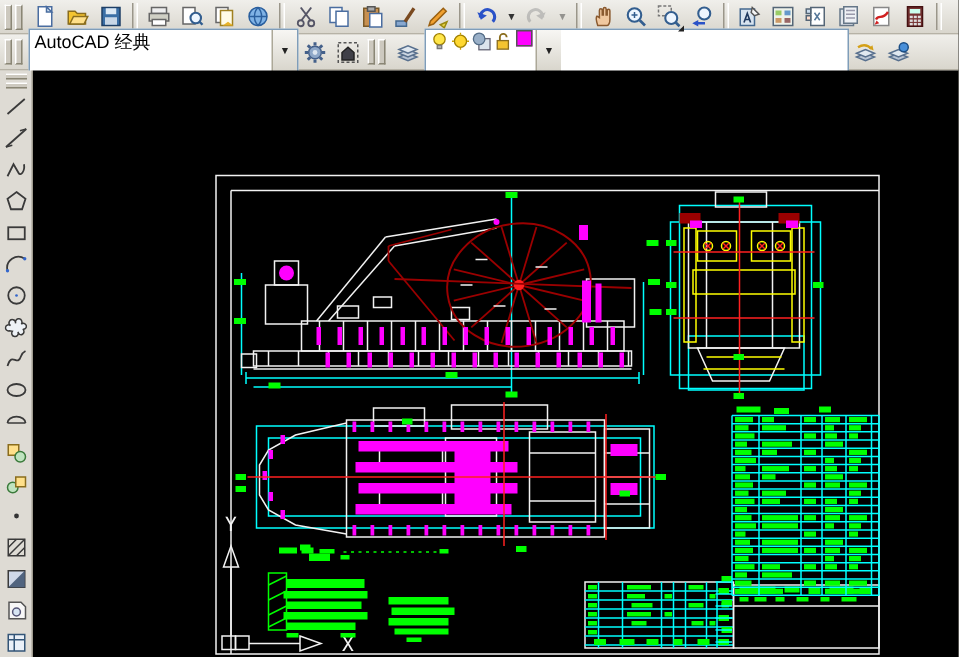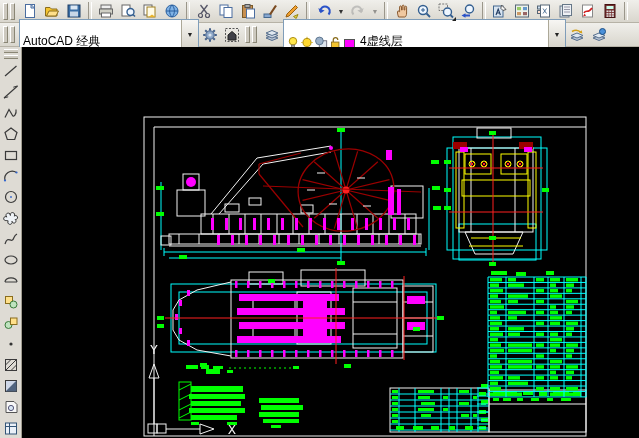--- a/index.html
+++ b/index.html
@@ -14,21 +14,21 @@
           border-left:1px solid #fff;border-right:1px solid #8a8675;border-bottom:1px solid #8a8675}
   .tbtn{width:22px;height:21px;display:flex;align-items:center;justify-content:center;
         flex:none;position:relative}
   .tbtn.dd{width:12px;font-size:7px;color:#333}
   .tbtn.disabled{opacity:.45;filter:grayscale(.9)}
   .tbtn .corner{position:absolute;right:1px;bottom:1px;width:0;height:0;
         border-left:4px solid transparent;border-bottom:4px solid #222}
   .sep{width:2px;height:18px;border-left:1px solid #9a968a;border-right:1px solid #fff;
        margin:0 3px;flex:none}
   .combo{height:32px;background:#fff;border:1px solid #7f9db9;display:flex;
-         align-items:flex-end;flex:none;box-sizing:border-box;overflow:hidden}
+         align-items:flex-start;flex:none;box-sizing:border-box;overflow:hidden}
   .combo-text{padding:0 3px;white-space:nowrap;color:#000;flex:1;overflow:hidden}
   .combo-arrow{width:16px;height:100%;background:linear-gradient(#f7f6f3,#d5d2c8);
          border-left:1px solid #aca898;display:flex;align-items:center;justify-content:center;
          font-size:7px;color:#222;flex:none}
   .status-ic{width:14px;height:15px;display:inline-flex;align-items:center;
          justify-content:center;flex:none}
   .swatch{width:9px;height:9px;border:1px solid #555;margin:0 2px;flex:none}
   #main{display:flex;height:391px}
   #draw-toolbar{width:21px;background:#dedbd4;border-right:1px solid #a09c90;
         display:flex;flex-direction:column;align-items:center;flex:none;overflow:hidden}
@@ -309,21 +309,20 @@
           </svg>
         </span>
         <span class="status-ic">
           <svg width="14" height="15" viewBox="0 0 16 16">
             <rect x="4" y="7.5" width="8.5" height="6.5" fill="#f4c430" stroke="#8a6d1d"></rect>
             <path d="M6 7.5 V5 a2.6 2.6 0 0 1 5.2 0" fill="none" stroke="#8a6d1d" stroke-width="1.4"></path>
           </svg>
         </span>
       </span>
     <span class="swatch" style="background: rgb(255, 0, 255);"></span>
-    <span class="combo-text">4虚线层</span>
     <span class="combo-arrow">▼</span>
   </div>
   <span id="layer-right-btns" style="display:inline-flex">
       <div class="tbtn">
         <svg width="16" height="16" viewBox="0 0 16 16">
           <path d="M2 11 L8 8.5 L14 11 L8 13.5 Z" fill="#b8c4d4" stroke="#58708e"></path>
           <path d="M2 8.5 L8 6 L14 8.5 L8 11 Z" fill="#e0e8f0" stroke="#58708e"></path>
           <path d="M3 4.5 q5 -3 9 1" stroke="#d4a017" fill="none" stroke-width="1.6"></path>
           <path d="M12.6 3.2 l0.8 3.4 -3.2 -1.2 z" fill="#d4a017"></path>
         </svg>

